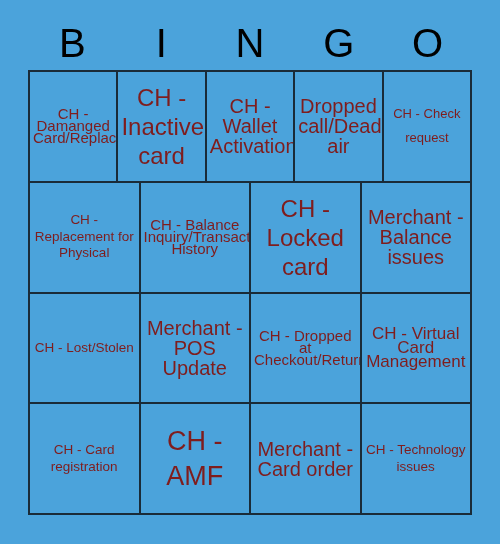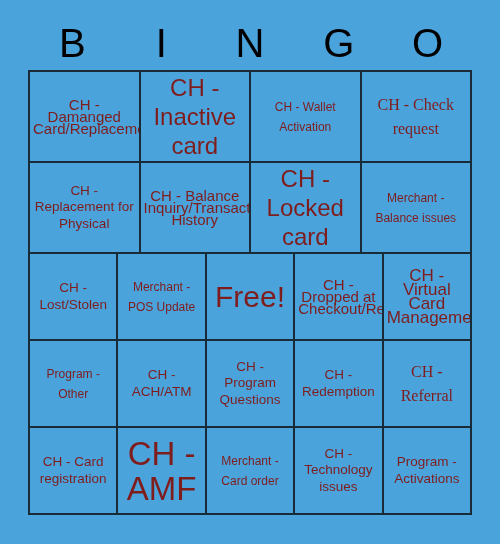--- a/index.html
+++ b/index.html
@@ -76,25 +76,25 @@
     border-right: none;
   }
   .cell span {
     display: block;
     width: 100%;
   }
   
   .fs-xs  { font-size: 15px;  line-height: 12px; }
   .fs-s   { font-size: 17px; line-height: 14px; }
   .fs-m   { font-size: 13.5px; line-height: 16.5px; }
-  .fs-l   { font-size: 12px;   line-height: 20px; }
-  .fs-xl  { font-size: 16px;   line-height: 24px; font-family: Liberation Serif, serif; }
+  .fs-l   { font-size: 20px;   line-height: 20px; }
+  .fs-xl  { font-size: 13px;   line-height: 24px; }
   .fs-xxl { font-size: 24px;   line-height: 29px; }
   .fs-free{ font-size: 30px;   line-height: 34px; }
-  .fs-amf { font-size: 33px;   line-height: 35px; }
+  .fs-amf { font-size: 27px;   line-height: 35px; }
 </style>
 </head>
 <body>
 
 <div class="card">
 
   <div class="header-row">
     <div class="header-letter">B</div>
     <div class="header-letter">I</div>
     <div class="header-letter">N</div>
@@ -106,20 +106,23 @@
 
     <div class="grid-row">
       <div class="cell">
           <span class="fs-xs">CH - Damanged Card/Replacement</span>
         </div>
       <div class="cell">
           <span class="fs-xxl">CH - Inactive card</span>
         </div>
       <div class="cell">
           <span class="fs-l">CH - Wallet Activation</span>
+        </div>
+      <div class="cell">
+          <span class="fs-l">Dropped call/Dead air</span>
         </div>
       <div class="cell">
           <span class="fs-xl">CH - Check request</span>
         </div>
     </div>
 
     <div class="grid-row">
       <div class="cell">
           <span class="fs-m">CH - Replacement for Physical</span>
         </div>
@@ -135,60 +138,37 @@
     </div>
 
     <div class="grid-row">
       <div class="cell">
           <span class="fs-m">CH - Lost/Stolen</span>
         </div>
       <div class="cell">
           <span class="fs-l">Merchant - POS Update</span>
         </div>
       <div class="cell">
-          <span class="fs-free">Free!</span>
-        </div>
-      <div class="cell">
           <span class="fs-xs">CH - Dropped at Checkout/Return</span>
         </div>
       <div class="cell">
           <span class="fs-s">CH - Virtual Card Management</span>
         </div>
     </div>
 
-    <div class="grid-row">
-      <div class="cell">
-          <span class="fs-l">Program - Other</span>
-        </div>
-      <div class="cell">
-          <span class="fs-m">CH - ACH/ATM</span>
-        </div>
-      <div class="cell">
-          <span class="fs-m">CH - Program Questions</span>
-        </div>
-      <div class="cell">
-          <span class="fs-m">CH - Redemption</span>
-        </div>
-      <div class="cell">
-          <span class="fs-xl">CH - Referral</span>
-        </div>
-    </div>
 
     <div class="grid-row">
       <div class="cell">
           <span class="fs-m">CH - Card registration</span>
         </div>
       <div class="cell">
           <span class="fs-amf">CH - AMF</span>
         </div>
       <div class="cell">
           <span class="fs-l">Merchant - Card order</span>
         </div>
       <div class="cell">
           <span class="fs-m">CH - Technology issues</span>
         </div>
-      <div class="cell">
-          <span class="fs-m">Program - Activations</span>
-        </div>
     </div>
 
   </div>
 </div>
 
 </body></html>

